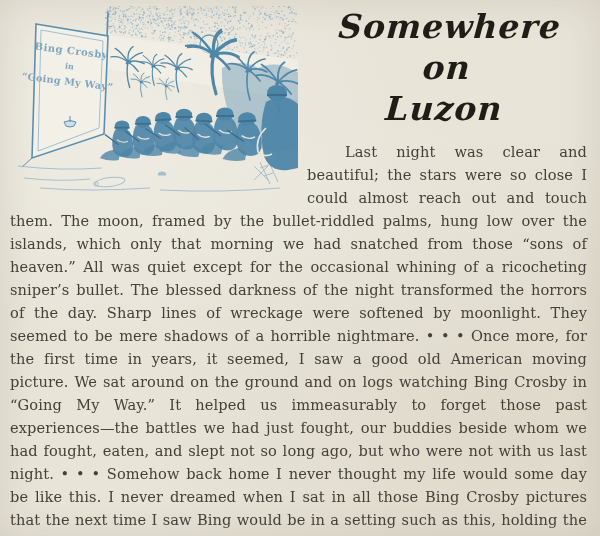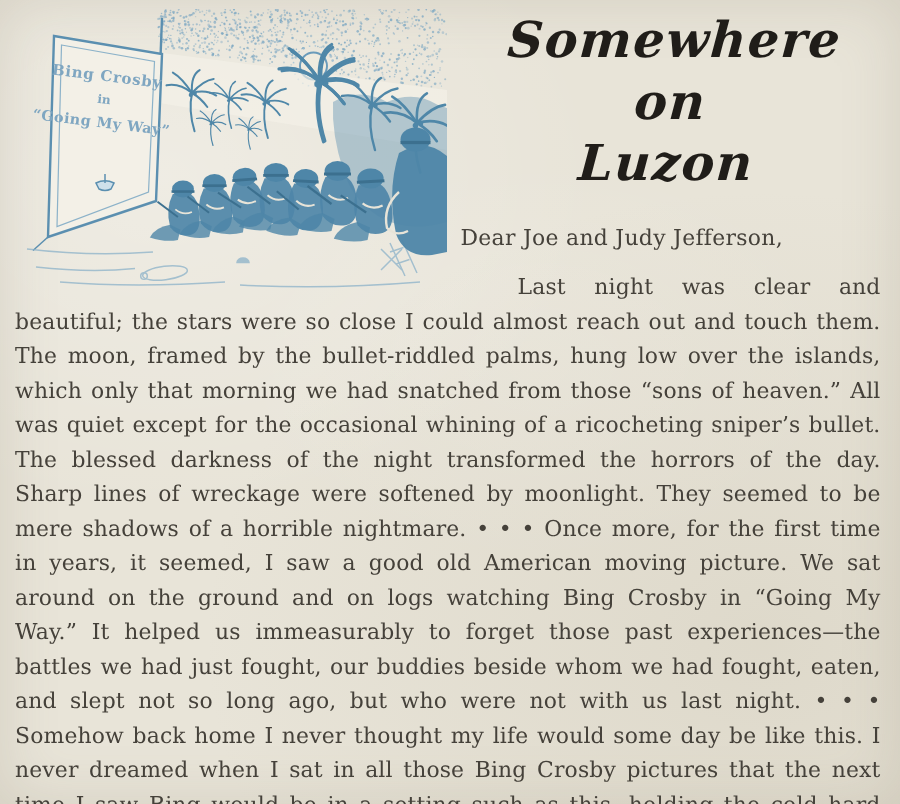--- a/index.html
+++ b/index.html
@@ -1054,18 +1054,17 @@
           </g>
         </g>
       </svg>
     </div>
 
     <h1 class="title">
       <span>Somewhere on</span><br>
       <span>Luzon</span>
     </h1>
 
-    <p class="salutation">Dear Joe and Judy Jefferson,</p>
 
     <p class="letter">Last night was clear and beautiful; the stars were so close I could almost reach out and touch them. The moon, framed by the bullet-riddled palms, hung low over the islands, which only that morning we had snatched from those “sons of heaven.” All was quiet except for the occasional whining of a ricocheting sniper’s bullet. The blessed darkness of the night transformed the horrors of the day. Sharp lines of wreckage were softened by moonlight. They seemed to be mere shadows of a horrible nightmare. • • • Once more, for the first time in years, it seemed, I saw a good old American moving picture. We sat around on the ground and on logs watching Bing Crosby in “Going My Way.” It helped us immeasurably to forget those past experiences—the battles we had just fought, our buddies beside whom we had fought, eaten, and slept not so long ago, but who were not with us last night. • • • Somehow back home I never thought my life would some day be like this. I never dreamed when I sat in all those Bing Crosby pictures that the next time I saw Bing would be in a setting such as this, holding the cold hard barrel of my rifle. • • • That night after we dug in, my thoughts turned to Jefferson and I remembered that War Chest Parade during my senior year. It was in October, wasn’t it? Little did I dream then that I would change my R.O.T.C. uniform for a G.I. suit of khaki and be overseas in so short a time. I like to think that maybe my school’s contribution helped to bring us this picture. • • • Lying there last</p>
 
   </div>
 </div>
 
 </body></html>

